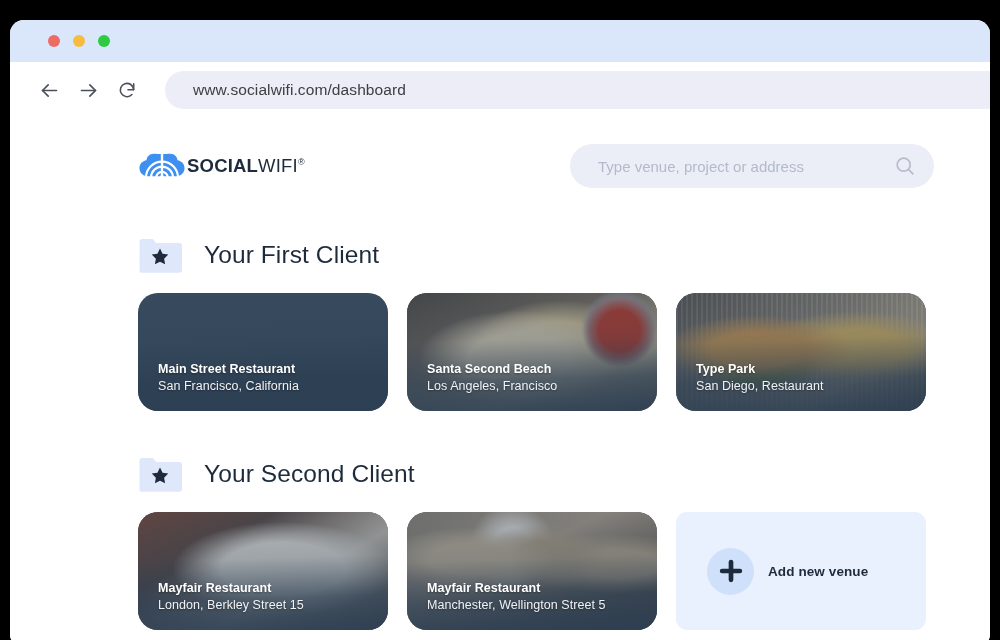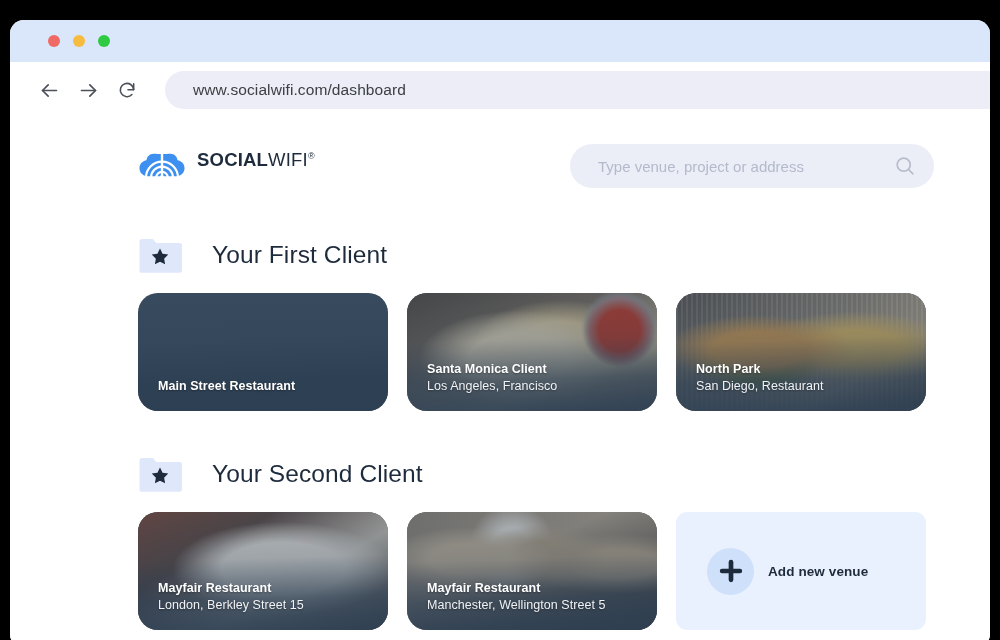--- a/index.html
+++ b/index.html
@@ -96,21 +96,22 @@
 
   #app-header {
     display: flex;
     align-items: center;
     padding: 22px 56px 0 128px;
     height: 74px;
   }
 
   #brand {
     display: flex;
-    gap: 11px;
+    align-items: center;
+    gap: 1px;
     flex: 0 0 auto;
   }
   #brand-mark { width: 48px; height: 34px; display:block; }
   #brand-text {
     font-size: 18.5px;
     letter-spacing: 0.2px;
     color: #1e2b3c;
     white-space: nowrap;
   }
   #brand-text .b1 { font-weight: 700; }
@@ -137,21 +138,21 @@
     color: #c2410c;
   }
   #search-input::placeholder { color: #b2bacb; }
   #search-icon { flex: 0 0 auto; color: #b7bdcb; display:flex; }
 
   
   .section { padding: 0 0 0 128px; }
   .section-head {
     display: flex;
     align-items: center;
-    gap: 30px;
+    gap: 22px;
     margin-top: 44px;
     margin-bottom: 19px;
   }
   .folder-icon { width: 44px; height: 38px; display:block; flex:0 0 auto;}
   .section-title {
     font-size: 24.5px;
     font-weight: 400;
     color: #1e2b3c;
     letter-spacing: 0.1px;
   }
@@ -321,35 +322,36 @@
               </svg>
             </span>
             <div class="section-title">Your First Client</div>
           </div>
           <div class="card-row">
             <div class="venue-card">
               <div class="venue-photo"></div>
               <div class="venue-shade"></div>
               <div class="venue-label">
                 <div class="venue-name">Main Street Restaurant</div>
+                <div class="venue-loc">San Francisco, California</div>
               </div>
             </div>
             <div class="venue-card">
               <div class="venue-photo" style="background-image: radial-gradient(circle at 85% 32%, rgb(195, 60, 43) 0px, rgb(195, 60, 43) 9%, rgba(195, 60, 43, 0) 16%), radial-gradient(circle at 85% 30%, rgb(154, 160, 166) 0px, rgb(154, 160, 166) 13%, rgba(154, 160, 166, 0) 17%), radial-gradient(at 45% 55%, rgb(239, 226, 196) 0px, rgb(239, 226, 196) 26%, rgba(239, 226, 196, 0) 52%), radial-gradient(at 62% 40%, rgb(227, 207, 159) 0px, rgb(227, 207, 159) 18%, rgba(227, 207, 159, 0) 40%), linear-gradient(160deg, rgb(79, 74, 68) 0%, rgb(125, 114, 101) 38%, rgb(217, 203, 168) 70%, rgb(141, 131, 115) 100%);"></div>
               <div class="venue-shade"></div>
               <div class="venue-label">
-                <div class="venue-name">Santa Monica Client</div>
+                <div class="venue-name">Santa Second Beach</div>
                 <div class="venue-loc">Los Angeles, Francisco</div>
               </div>
             </div>
             <div class="venue-card">
               <div class="venue-photo" style="background-image: radial-gradient(at 33% 48%, rgb(215, 160, 85) 0px, rgb(215, 160, 85) 20%, rgba(215, 160, 85, 0) 40%), radial-gradient(at 33% 62%, rgb(106, 143, 62) 0px, rgb(106, 143, 62) 13%, rgba(106, 143, 62, 0) 26%), radial-gradient(at 72% 46%, rgb(230, 192, 104) 0px, rgb(230, 192, 104) 19%, rgba(230, 192, 104, 0) 40%), repeating-linear-gradient(90deg, rgba(255, 255, 255, 0.09) 0px, rgba(255, 255, 255, 0.09) 2px, rgba(0, 0, 0, 0.05) 2px, rgba(0, 0, 0, 0.05) 5px), linear-gradient(150deg, rgb(93, 90, 87) 0%, rgb(147, 139, 126) 42%, rgb(200, 183, 154) 72%, rgb(107, 100, 89) 100%);"></div>
               <div class="venue-shade"></div>
               <div class="venue-label">
-                <div class="venue-name">North Park</div>
+                <div class="venue-name">Type Park</div>
                 <div class="venue-loc">San Diego, Restaurant</div>
               </div>
             </div>
           </div>
         </div>
         <div class="section">
           <div class="section-head">
             <span>
               <svg class="folder-icon" viewBox="0 0 44 38" fill="none">
                 <path d="M1.5 5.5a2.6 2.6 0 0 1 2.6-2.6h10.8l3.3 4.1h23.3a2.6 2.6 0 0 1 2.6 2.6v24.6a2.6 2.6 0 0 1-2.6 2.6H4.1a2.6 2.6 0 0 1-2.6-2.6z" fill="#dfe8fb"></path>

